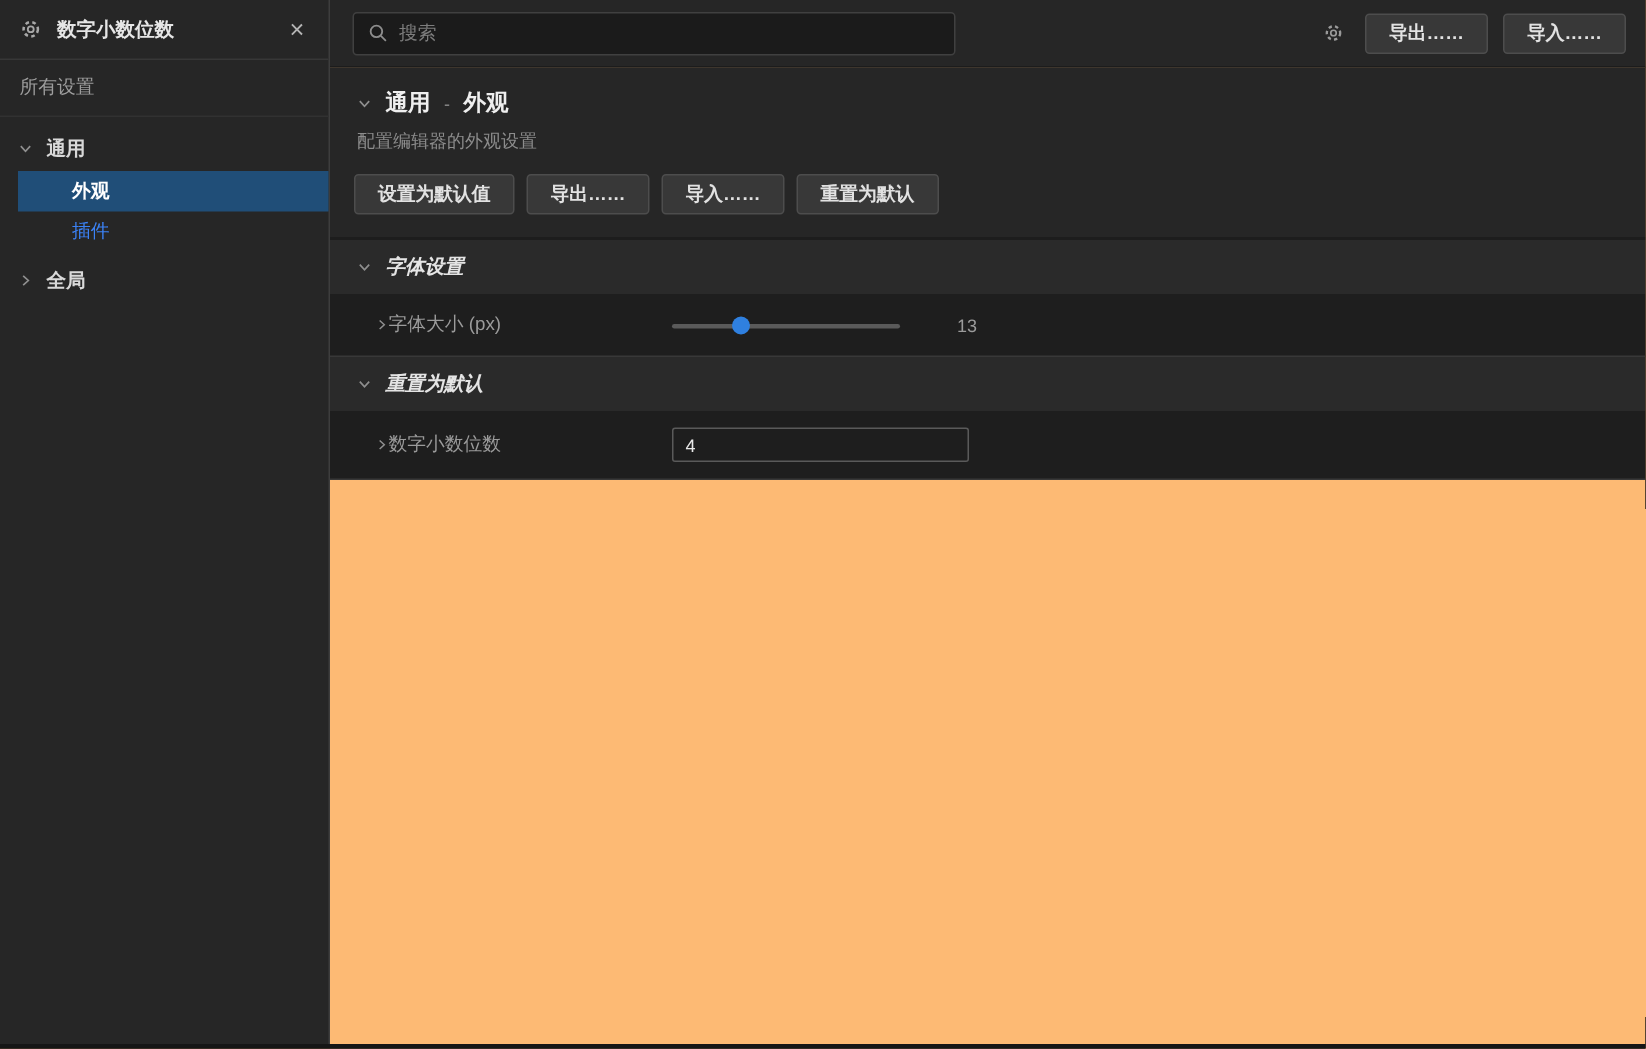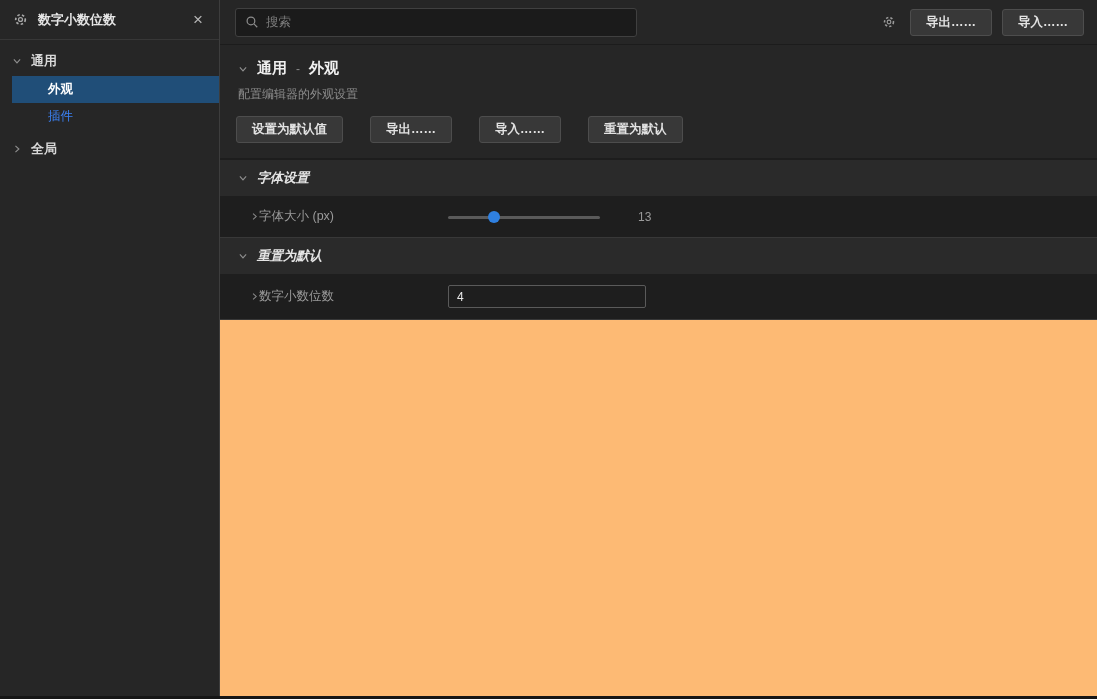--- a/index.html
+++ b/index.html
@@ -39,21 +39,21 @@
   .btn { background:#383838; border:1px solid #4d4d4d; border-radius:3px; color:#e2e2e2;
          font-size:12.5px; height:27px; padding:0 15px; cursor:pointer; font-family:Liberation Sans, sans-serif;
          display:inline-flex; align-items:center; font-weight:bold; }
   .topbar-right .gear { margin-right:4px; cursor:pointer; }
 
   .overview { background:#262626; padding:12px 16px 15px 16px; border-bottom:2px solid #1d1d1d; }
   .breadcrumb { display:flex; align-items:center; gap:9px; padding:2px 0 0 2px; }
   .breadcrumb .crumb { font-size:15px; font-weight:bold; color:#efefef; }
   .breadcrumb .sep { font-size:12px; color:#8a8a8a; }
   .page-desc { margin-top:8px; font-size:12px; color:#8c8c8c; padding-left:2px; }
-  .actions { margin-top:13px; display:flex; gap:27px; }
+  .actions { margin-top:13px; display:flex; gap:8px; }
 
   .section-header { height:36px; background:#2a2a2a; display:flex; align-items:center;
                     padding-left:18px; gap:9px; cursor:pointer; }
   .section-header .sec-title { font-size:13px; font-weight:bold; color:#e5e5e5;font-style:italic; }
   .setting-row { min-height:42px; background:#1e1e1e; border-bottom:1px solid #383838;
                  display:flex; align-items:center; padding-left:30px; }
   .setting-row.tall { min-height:46px; }
   .row-left { width:198px; display:flex; align-items:center; gap:0; cursor:pointer; }
   .row-label { font-size:12.5px; color:#9b9b9b; }
   .row-control { display:flex; align-items:center; }
@@ -81,20 +81,21 @@
       <span class="icon">
         <svg width="15" height="15" viewBox="0 0 16 16" fill="none" stroke="currentColor">
           <circle cx="8" cy="8" r="2.1" stroke-width="1.3"></circle>
           <circle cx="8" cy="8" r="5.1" stroke-width="1.8" stroke-dasharray="2.6 2.4"></circle>
         </svg>
       </span>
       <span class="title">数字小数位数</span>
       <span class="close-btn">×</span>
     </div>
 
+    <div class="all-settings">所有设置</div>
 
     <div class="tree">
       <div class="tree-parent">
         <span class="chev">
           <svg width="10" height="10" viewBox="0 0 16 16" fill="none" stroke="currentColor" stroke-width="1.8">
               <polyline points="3,5.5 8,11 13,5.5"></polyline>
             </svg>
         </span>
         <span>通用</span>
       </div>

